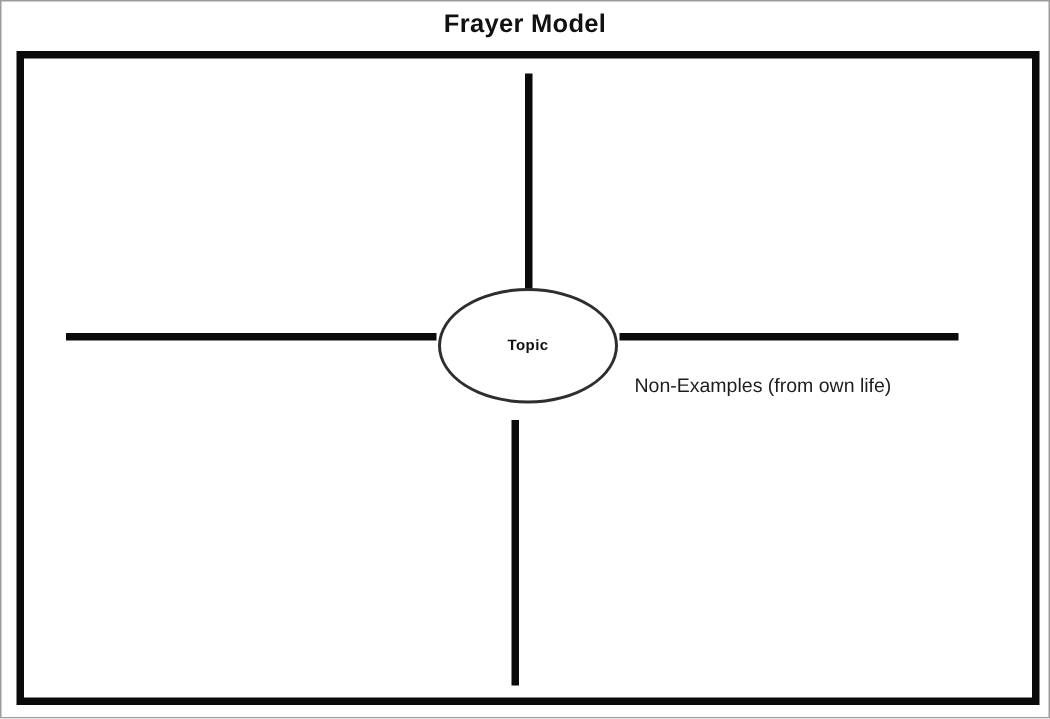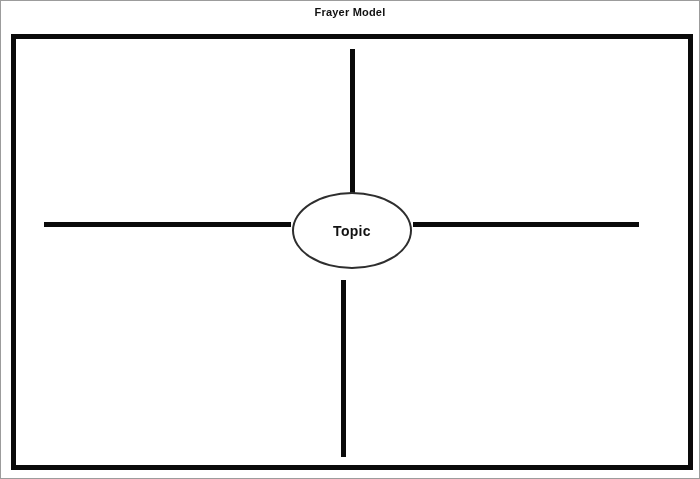--- a/index.html
+++ b/index.html
@@ -17,21 +17,21 @@
     font-family: "Liberation Sans", sans-serif;
     color: #1d1d1d;
     overflow: hidden;
   }
   .page-title {
     position: absolute;
     top: 5px;
     left: 0;
     width: 100%;
     text-align: center;
-    font-size: 11px;
+    font-size: 17px;
     font-weight: bold;
     color: #111111;
     letter-spacing: 0.2px;
   }
   .frame {
     position: absolute;
     left: 10px;
     top: 33px;
     width: 682px;
     height: 436px;
@@ -55,21 +55,21 @@
     height: 77px;
     box-sizing: border-box;
     border: 2px solid #2e2e2e;
     border-radius: 50%;
     background: #ffffff;
     display: flex;
     align-items: center;
     justify-content: center;
   }
   .center-label {
-    font-size: 14px;
+    font-size: 10px;
     font-weight: bold;
     color: #111111;
     letter-spacing: 0.3px;
   }
   .q-label {
     position: absolute;
     font-size: 13px;
     line-height: 16px;
     color: #1d1d1d;
   }
@@ -92,14 +92,15 @@
   <div class="divider h-left"></div>
   <div class="divider h-right"></div>
 
   <div class="center-ellipse">
     <span class="center-label">Topic</span>
   </div>
 
 
 
 
+  <div class="q-label q-br">Non-Examples (from own life)</div>
 
 </div>
 
 </body></html>

